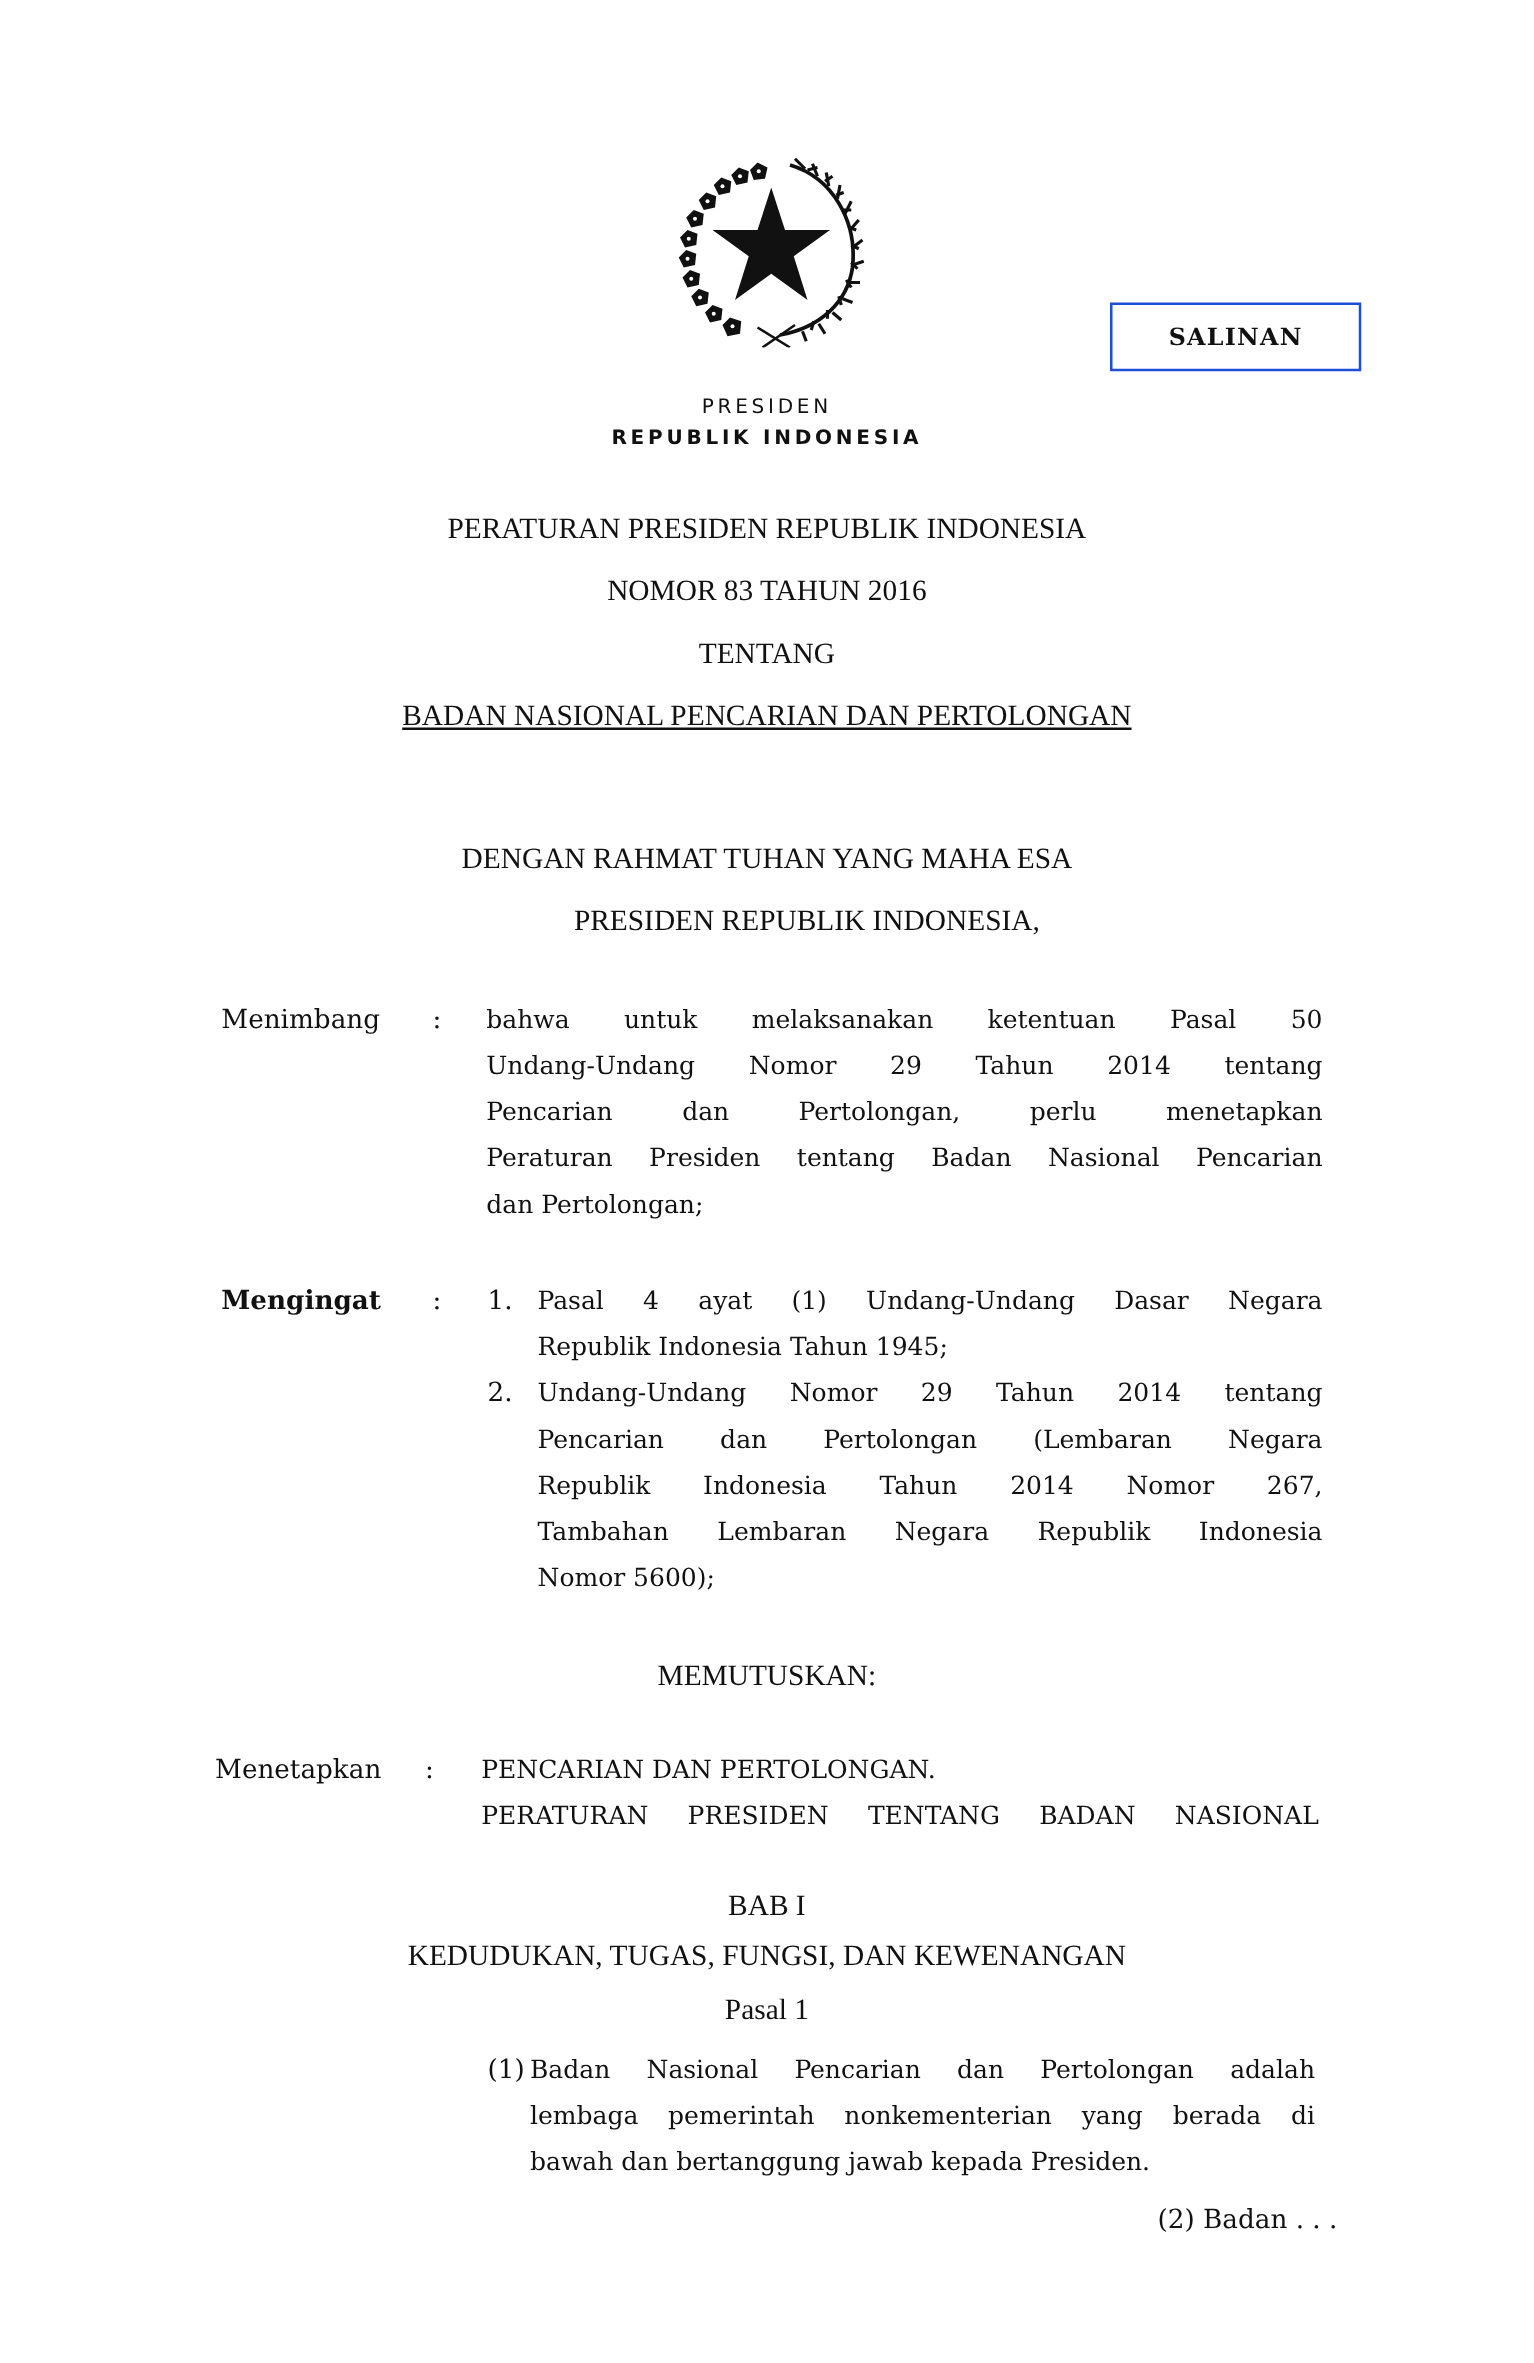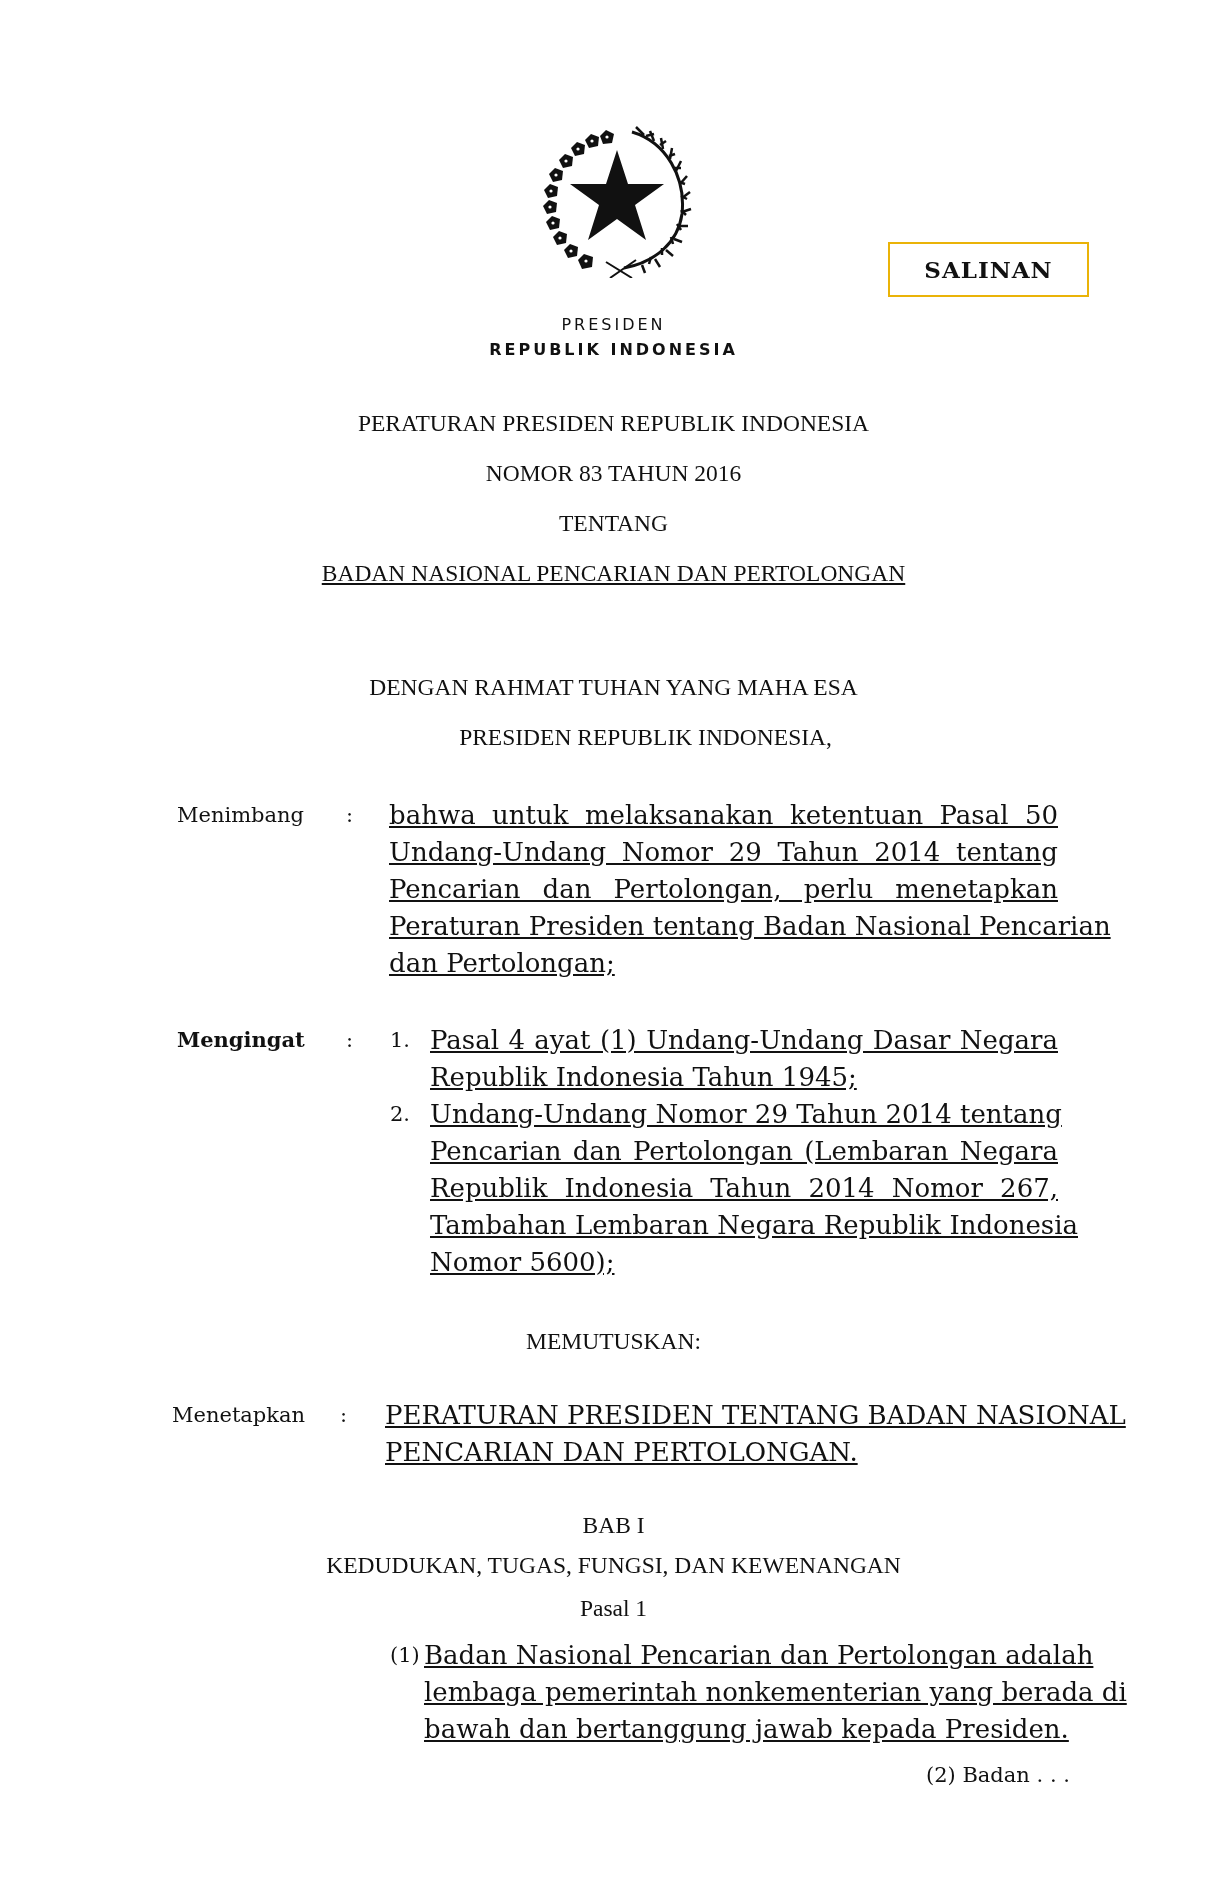--- a/index.html
+++ b/index.html
@@ -10,44 +10,44 @@
   }
   .abs { position: absolute; }
   .center { position: absolute; left: 0; width: 1227px; text-align: center; white-space: nowrap; }
 
   
   #emblem { left: 536px; top: 122px; width: 162px; height: 156px; }
 
   
   #salinan {
     left: 888px; top: 242px; width: 197px; height: 51px;
-    border: 2px solid #eab308;
+    border: 2px solid #1d4ed8;
     display: flex; align-items: center; justify-content: center;
     font-family: "DejaVu Serif", serif; font-weight: bold;
-    font-size: 23px; letter-spacing: 1px;
+    font-size: 19px; letter-spacing: 1px;
   }
 
   
   .caption {
     font-family: "DejaVu Sans", sans-serif;
     font-size: 16px; letter-spacing: 3px; line-height: 16px;
   }
 
   
   .title {
     font-family: "Liberation Serif", serif;
     font-size: 23.5px; line-height: 26px;
   }
 
   
   .label { position: absolute; font-size: 21px; line-height: 30px; white-space: nowrap; }
   .colon { position: absolute; font-size: 21px; line-height: 30px; }
   .para {
-    position: absolute; font-size: 26px; line-height: 37px;
-    text-align: justify; text-align-last: left; text-decoration: underline;
+    position: absolute; font-size: 20px; line-height: 37px;
+    text-align: justify; text-align-last: left;
   }
   .para .ln { display: block; text-align: justify; text-align-last: justify; height: 37px; white-space: nowrap; }
   .para .ln.last { text-align-last: left; }
   .num { position: absolute; font-size: 21px; line-height: 37px; }
   .heading { font-family: "Liberation Serif", serif; font-size: 23.5px; line-height: 26px; }
   .footer-ref { position: absolute; font-size: 21px; line-height: 30px; white-space: nowrap; }
 </style>
 </head>
 <body>
 
@@ -156,22 +156,22 @@
   <span class="ln">Republik Indonesia Tahun 2014 Nomor 267,</span>
   <span class="ln">Tambahan Lembaran Negara Republik Indonesia</span>
   <span class="ln last">Nomor 5600);</span>
 </div>
 
 <div class="center heading" style="top:1328px;">MEMUTUSKAN:</div>
 
 <div class="label" style="left:172px; top:1400px;">Menetapkan</div>
 <div class="colon" style="left:340px; top:1400px;">:</div>
 <div class="para" style="left:385px; top:1397px; width:670px;">
+  <span class="ln last">PENCARIAN DAN PERTOLONGAN.</span>
   <span class="ln">PERATURAN PRESIDEN TENTANG BADAN NASIONAL</span>
-  <span class="ln last">PENCARIAN DAN PERTOLONGAN.</span>
 </div>
 
 <div class="center heading" style="top:1512px;">BAB I</div>
 <div class="center heading" style="top:1552px;">KEDUDUKAN, TUGAS, FUNGSI, DAN KEWENANGAN</div>
 <div class="center heading" style="top:1595px;">Pasal 1</div>
 
 <div class="num" style="left:390px; top:1637px;">(1)</div>
 <div class="para" style="left:424px; top:1637px; width:628px;">
   <span class="ln">Badan Nasional Pencarian dan Pertolongan adalah</span>
   <span class="ln">lembaga pemerintah nonkementerian yang berada di</span>

